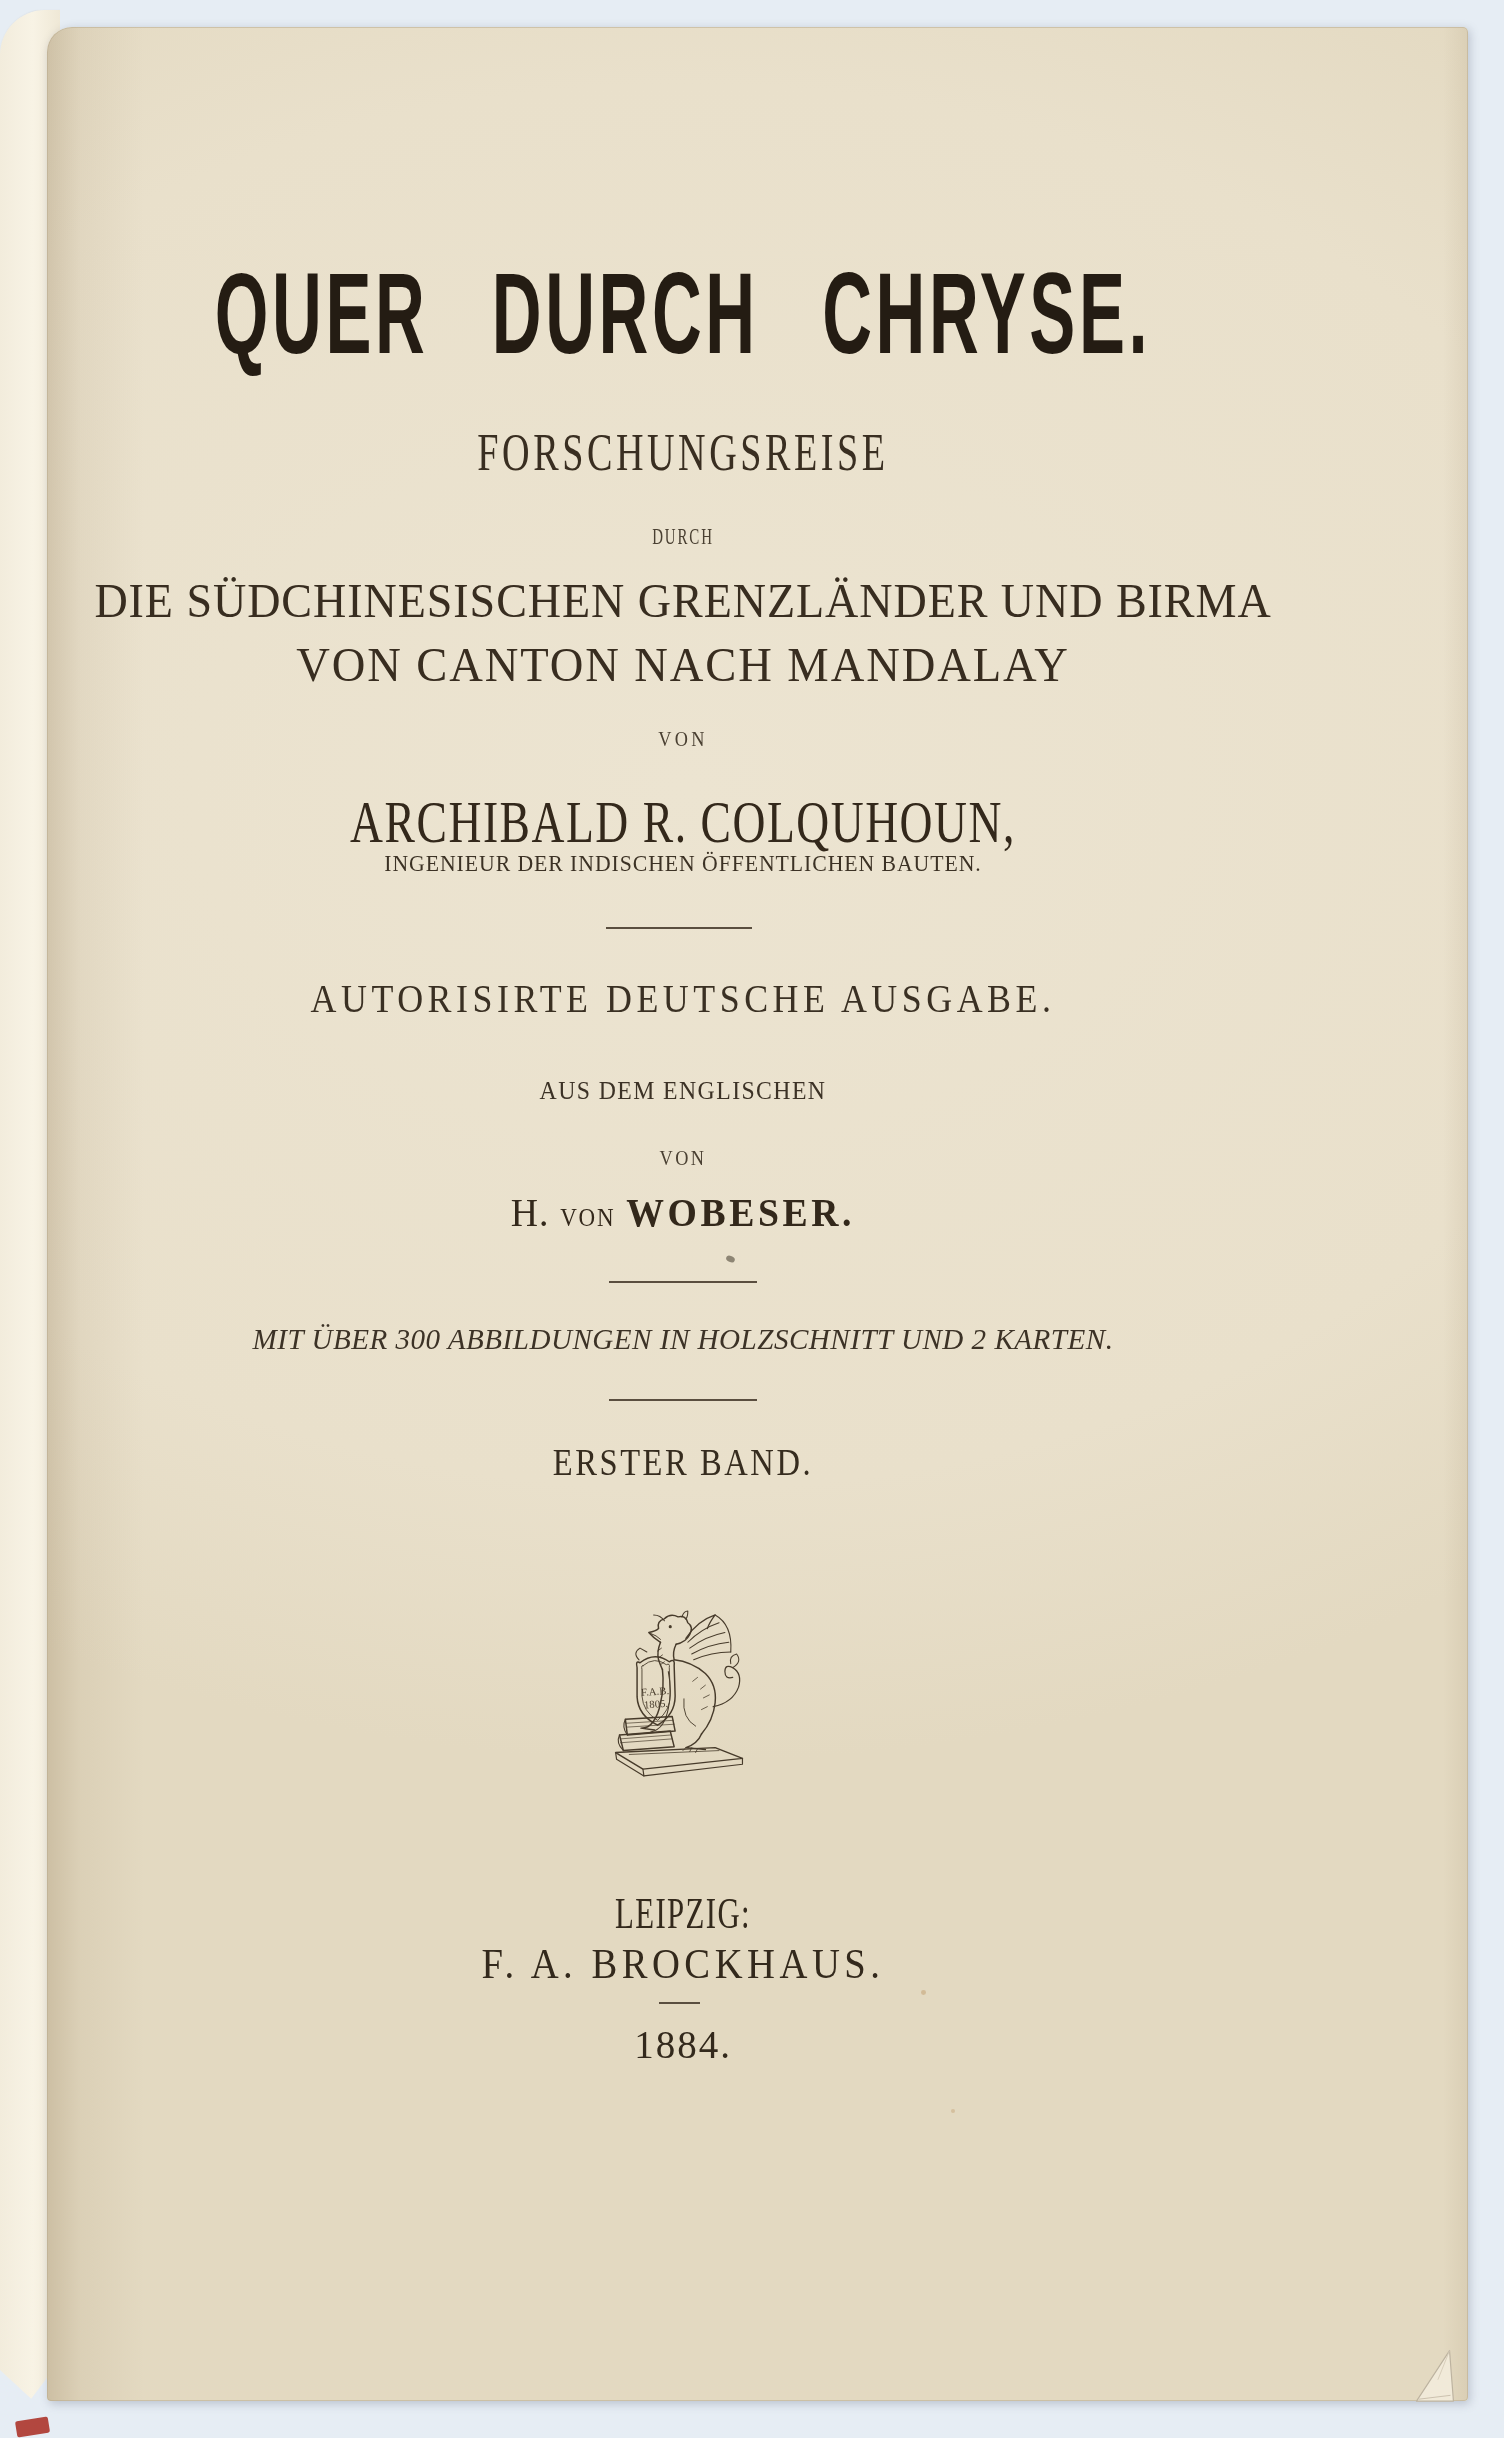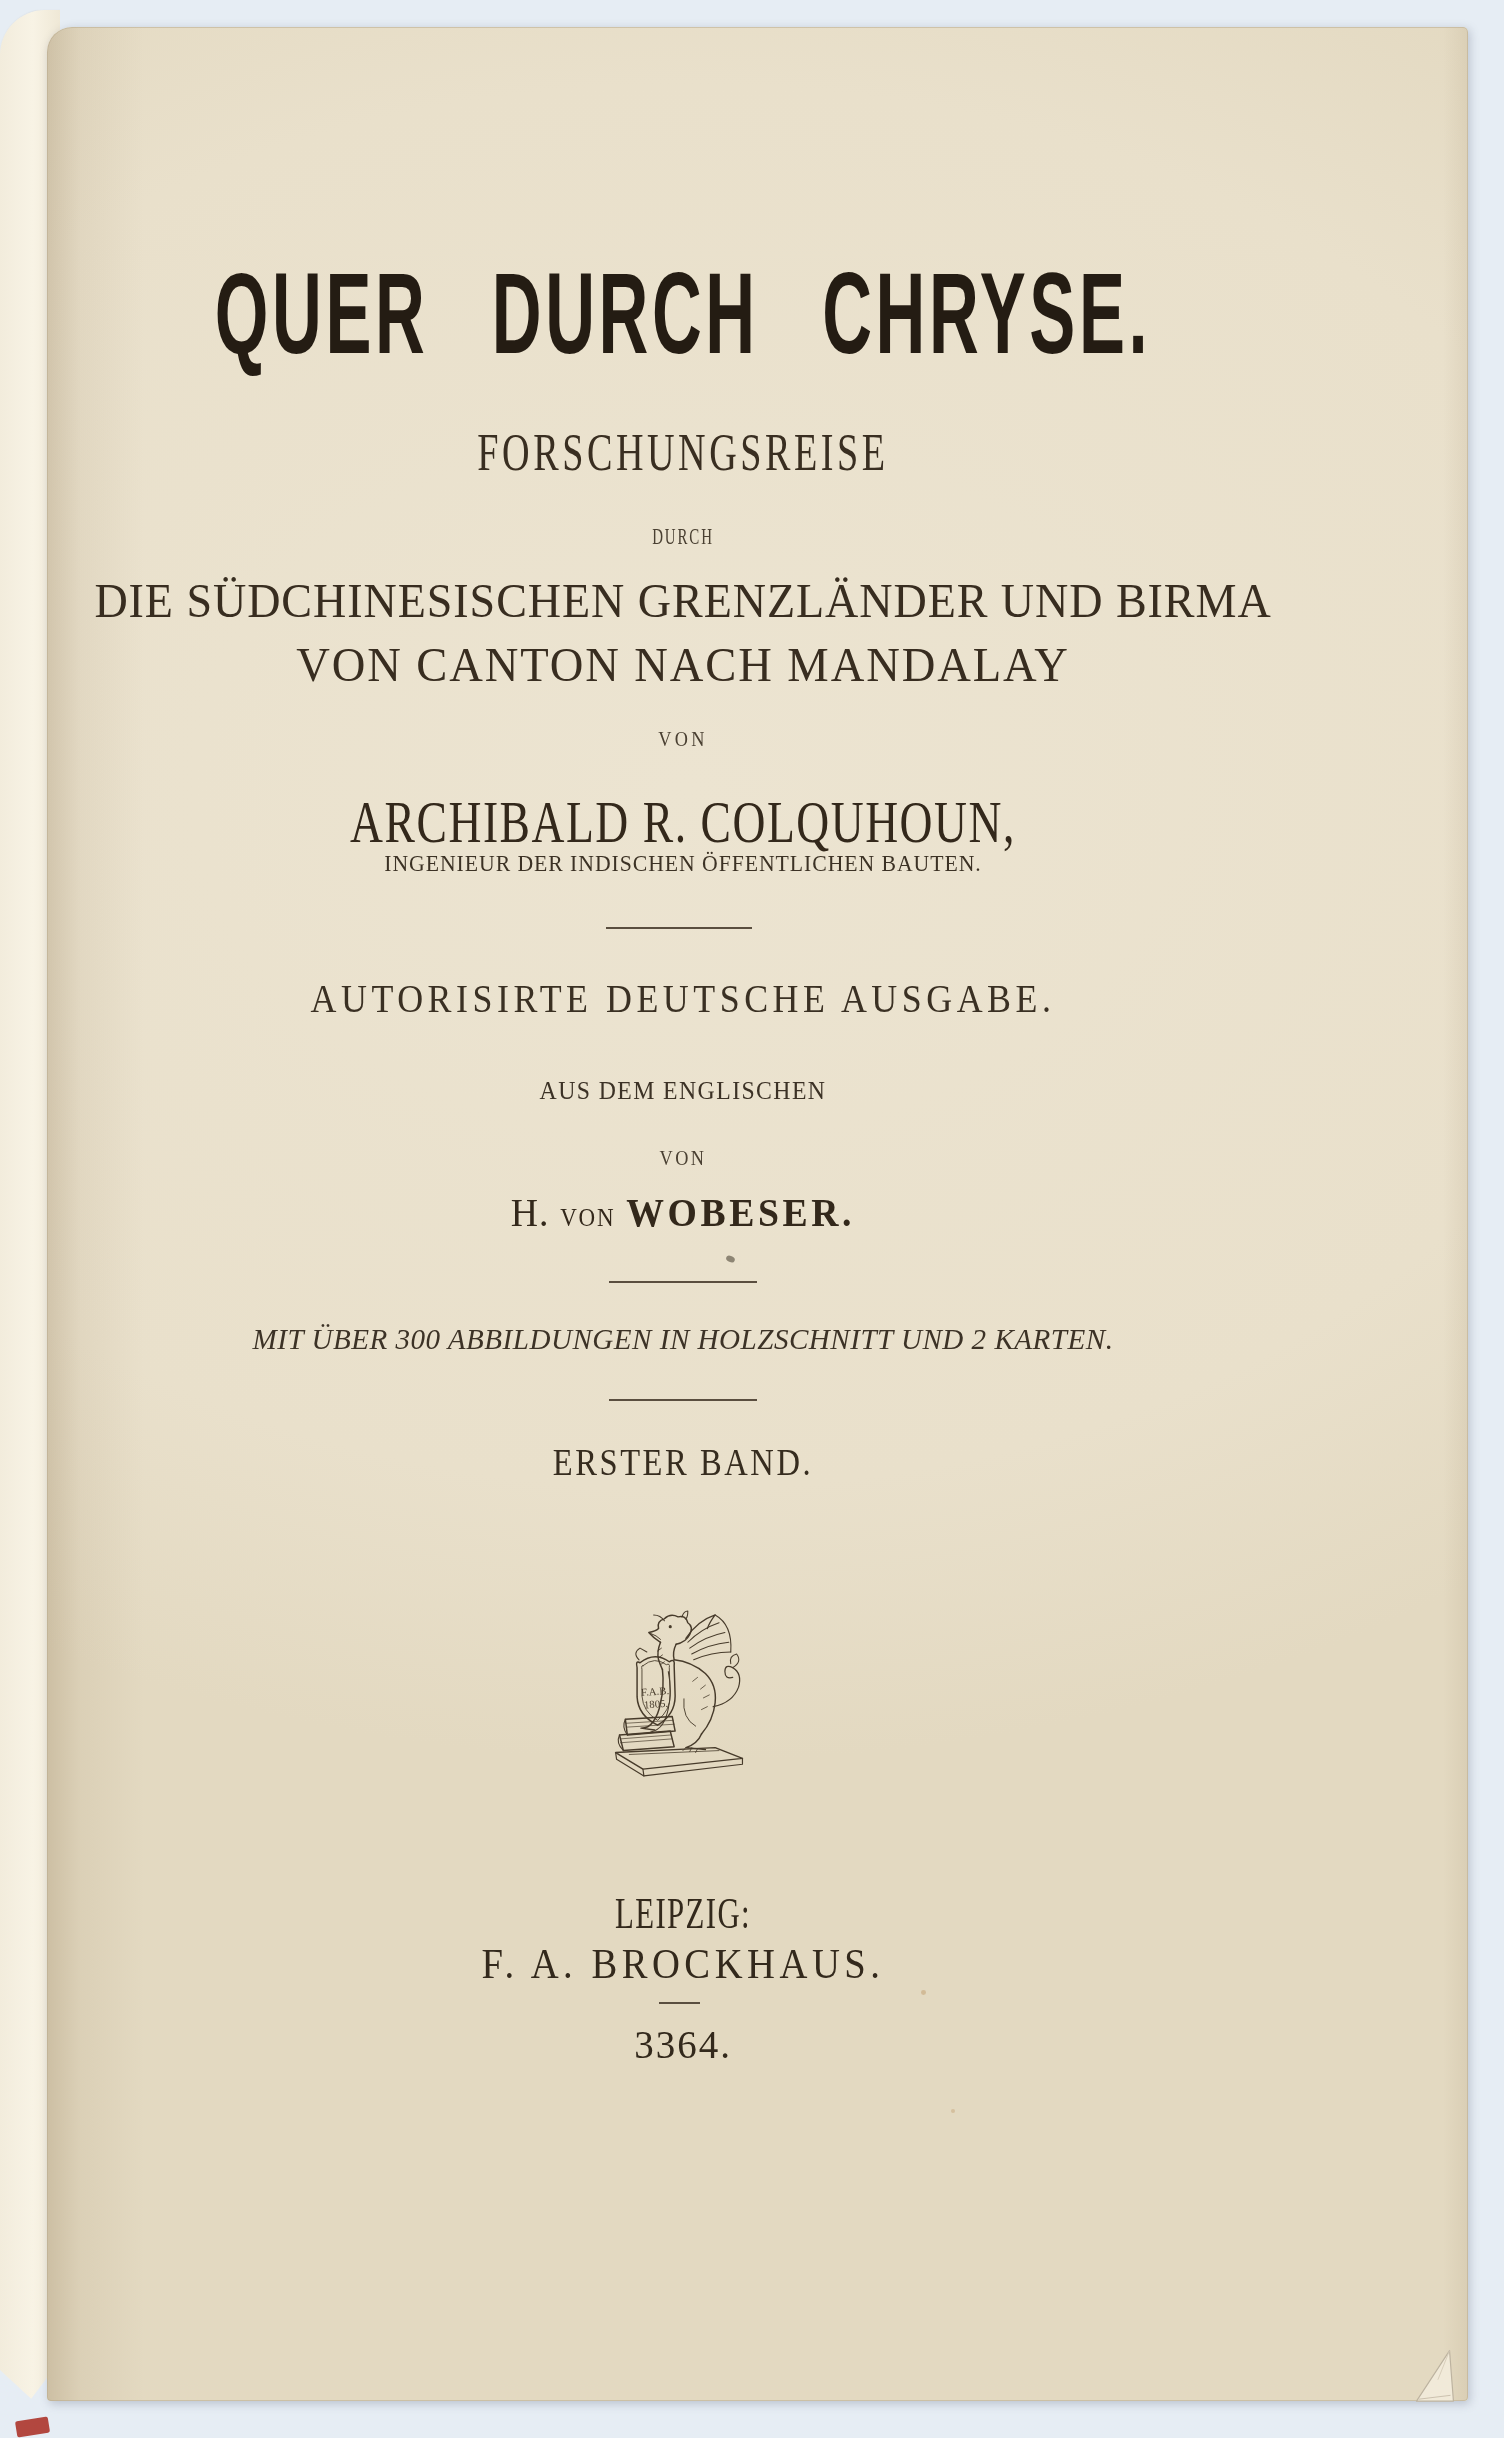--- a/index.html
+++ b/index.html
@@ -180,21 +180,21 @@
       </g>
       <g fill="#473b2b" font-family="Liberation Serif, serif" text-anchor="middle" transform="rotate(-4 57 92)">
         <text x="57" y="88" font-size="11">F.A.B.</text>
         <text x="57" y="101" font-size="11">1805.</text>
       </g>
     </svg>
 
     <div class="t" id="city">LEIPZIG:</div>
     <div class="t" id="publisher">F. A. BROCKHAUS.</div>
     <div class="rule" id="rule-imprint"></div>
-    <div class="t" id="year">3364.</div>
+    <div class="t" id="year">1884.</div>
 
     <div class="speck" id="speck-fox1"></div>
     <div class="speck" id="speck-fox2"></div>
 
     <svg id="dogear" viewBox="0 0 72 72">
       <path d="M18,66 L52,14 L56,66 Z" fill="#f1ead9" stroke="#bdb3a0" stroke-width="1.2" stroke-linejoin="round"></path>
       <path d="M20,64 L53,60" stroke="#cac0ad" stroke-width="1" fill="none"></path>
       <path d="M52,14 L40,44" stroke="#d4cab7" stroke-width="0.9" fill="none"></path>
     </svg>
 

